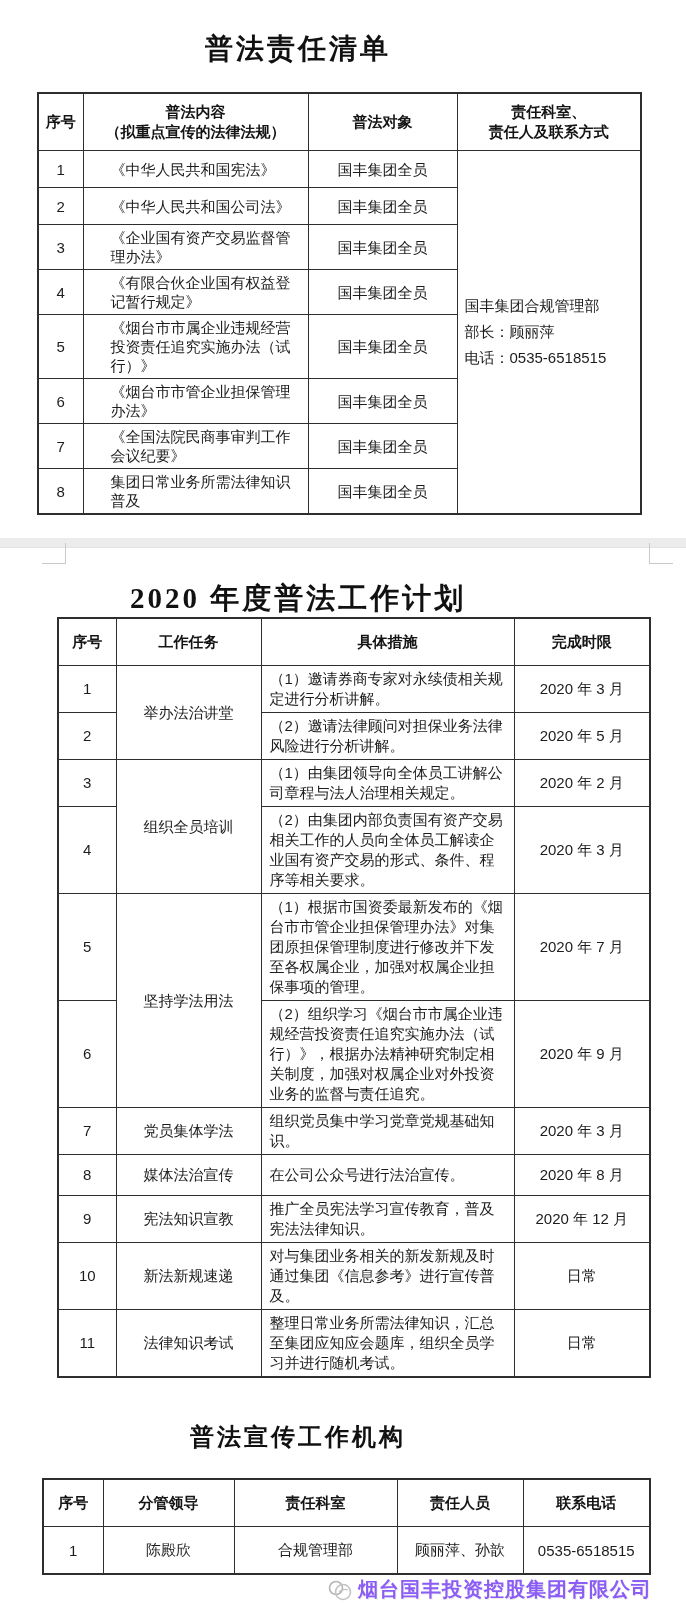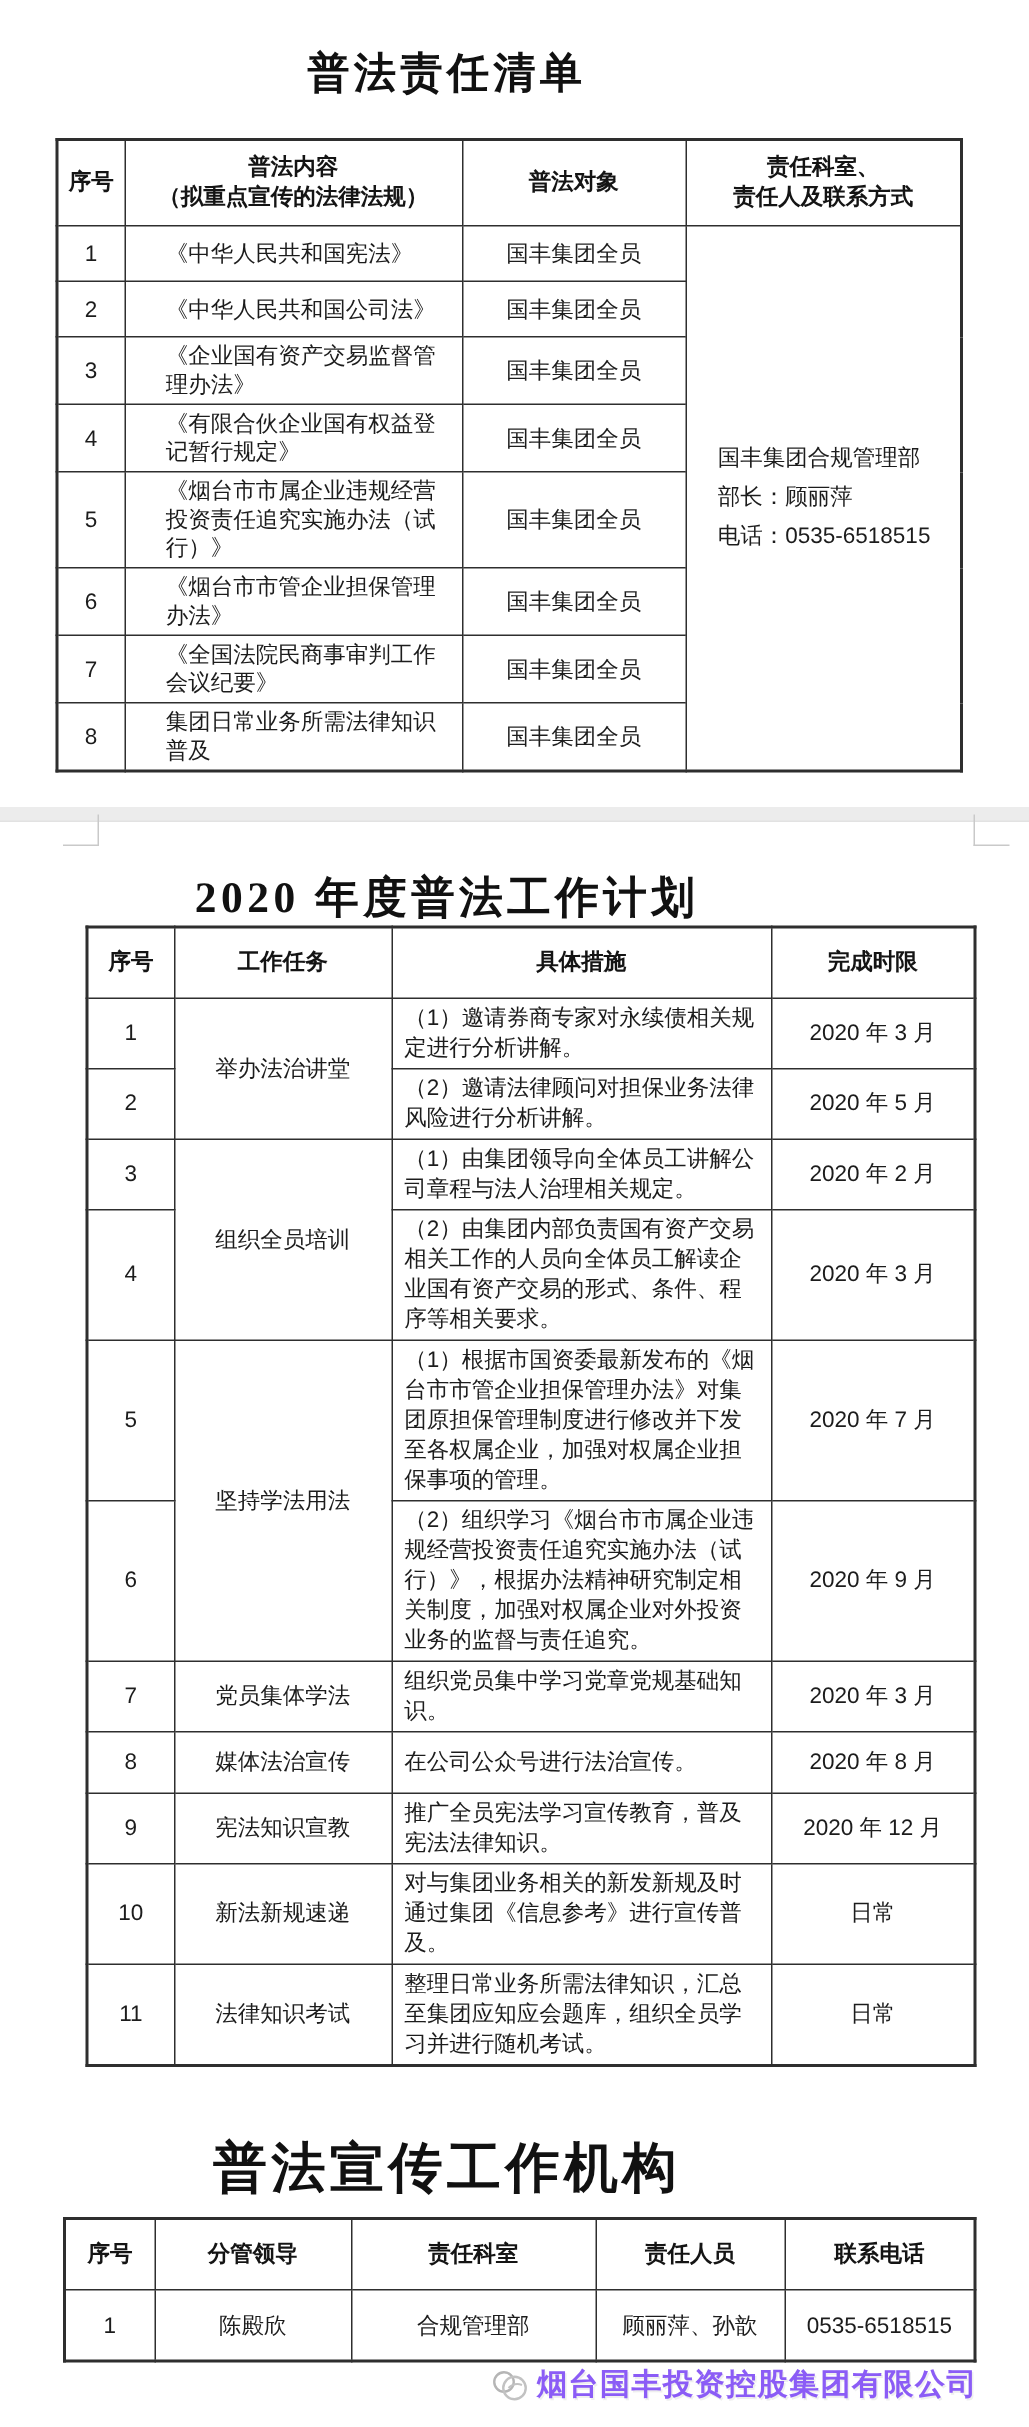--- a/index.html
+++ b/index.html
@@ -8,41 +8,41 @@
     font-family:"Liberation Sans","DejaVu Sans",sans-serif;
     color:#1c1c1c;-webkit-font-smoothing:antialiased;
   }
   .doc-title{
     position:absolute;left:0;width:596px;text-align:center;
     font-family:"Liberation Serif","DejaVu Serif",serif;
     font-weight:bold;color:#111;letter-spacing:3px;white-space:nowrap;
   }
   #title-law{top:30px;font-size:28px;}
   #title-plan{top:579px;font-size:29px;}
-  #title-org{top:1421px;font-size:36px;}
+  #title-org{top:1421px;font-size:24px;}
 
   table{border-collapse:collapse;table-layout:fixed;position:absolute;background:#fff;}
   table,th,td{border:1px solid #2e2e2e;}
   table{border-width:2px;}
   th{
     font-weight:bold;font-size:15px;line-height:20px;color:#141414;
     white-space:pre-line;text-align:center;vertical-align:middle;padding:2px 4px;
   }
   td{
     font-size:15px;vertical-align:middle;padding:3px 6px;color:#1c1c1c;
   }
 
   
   #law-table{left:37px;top:92px;width:603px;}
   #law-table th{height:52px;}
   #law-table td{height:30px;line-height:19px;}
   #law-table td.c-no,#law-table td.c-target{text-align:center;}
   #law-table td.c-content{text-align:left;padding-left:27px;}
   #law-table td.c-resp{
-    text-align:left;padding-left:21px;white-space:pre-line;line-height:26px;
+    text-align:left;padding-left:7px;white-space:pre-line;line-height:26px;
   }
 
   
   #plan-table{left:57px;top:617px;width:592px;}
   #plan-table th{height:42px;}
   #plan-table td{height:34px;line-height:20px;}
   #plan-table td.c-no,#plan-table td.c-task,#plan-table td.c-deadline{text-align:center;}
   #plan-table td.c-measure{text-align:left;padding:3px 8px;}
 
   

